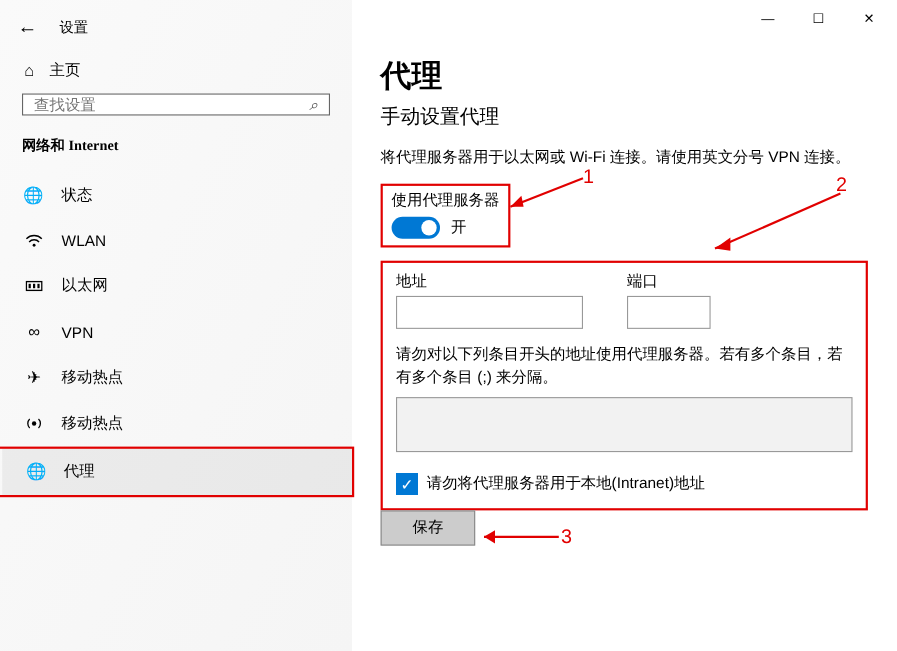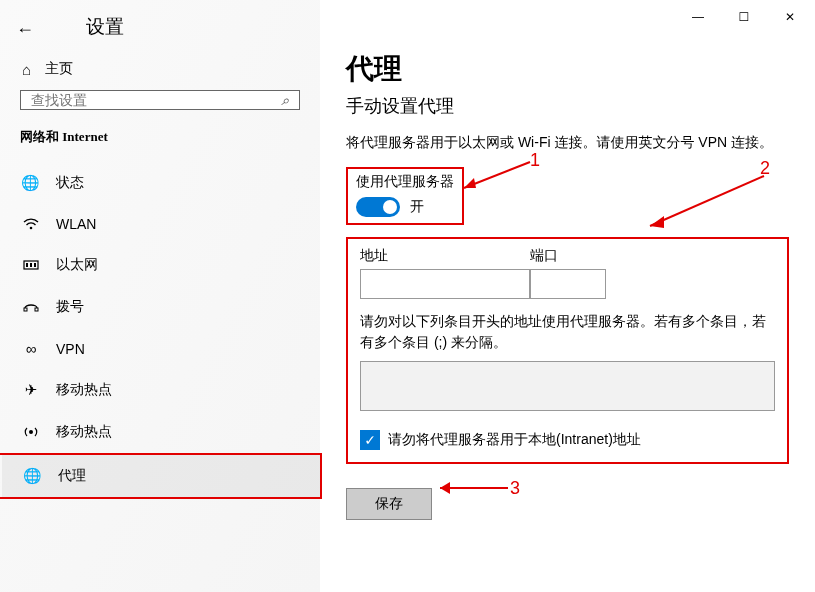--- a/index.html
+++ b/index.html
@@ -20,21 +20,21 @@
     padding-top: 8px;
     position: relative;
   }
   .titlebar-left {
     display: flex;
     align-items: center;
     padding: 6px 16px 12px 16px;
     gap: 20px;
   }
   .titlebar-left .back { font-size: 18px; }
-  .titlebar-left .title { font-size: 19px; margin-left: 32px; }
+  .titlebar-left .title { font-size: 13px; }
   .home-row {
     display: flex;
     align-items: center;
     gap: 14px;
     padding: 8px 22px 12px 22px;
   }
   .home-row .icon { font-size: 15px; }
   .search-box {
     margin: 0 20px 18px 20px;
     border: 1px solid #666;
@@ -114,21 +114,21 @@
   }
   .toggle .knob {
     position: absolute; right: 3px; top: 3px;
     width: 14px; height: 14px; border-radius: 50%; background: #fff;
   }
   .box2 {
     border: 2px solid #e10000;
     padding: 8px 12px 12px 12px;
     max-width: 446px;
   }
-  .field-row { display: flex; margin-bottom: 12px;}
+  .field-row { display: flex; gap: 40px; margin-bottom: 12px;}
   .field { display: flex; flex-direction: column; gap: 4px;}
   .field label { font-size: 14px; }
   .field input {
     border: 1px solid #999; height: 30px; padding: 0 6px;
     font-size: 14px; background: #fff;
   }
   .field.addr input { width: 170px; }
   .field.port input { width: 76px; }
   .blurred { color: transparent; text-shadow: 0 0 6px rgba(0,0,0,0.4); background:#f2f2f2;}
   .note { font-size: 14px; margin: 10px 0 8px 0; line-height: 1.5;}
@@ -138,21 +138,21 @@
     background:#f2f2f2;
     color: transparent; text-shadow: 0 0 6px rgba(0,0,0,0.4);
   }
   .check-row { display: flex; align-items: center; gap: 8px; margin-top: 16px;}
   .checkbox {
     width: 20px; height: 20px; background: #0078d4;
     display: flex; align-items: center; justify-content: center;
     color: #fff; font-size: 14px;
   }
   .save-btn {
-    margin-top: 24px; width: 86px; height: 32px;
+    margin-top: 0; width: 86px; height: 32px;
     background: #ccc; border: 1px solid #888;
     font-size: 14px;
   }
   
   .anno { position: absolute; color: #e10000; font-size: 18px; }
   .arrow {
     position: absolute; pointer-events: none;
   }
   .arrow svg line, .arrow svg path { stroke: #e10000; stroke-width: 2; fill: none; }
   .arrow svg polygon { fill: #e10000; }
@@ -193,30 +193,20 @@
       <div class="nav-item">
         <span class="icon">
             <svg width="16" height="14" viewBox="0 0 16 14">
               <rect x="1" y="3" width="14" height="8" fill="none" stroke="#000" stroke-width="1.2"></rect>
               <rect x="3" y="5" width="2" height="4" fill="#000"></rect>
               <rect x="7" y="5" width="2" height="4" fill="#000"></rect>
               <rect x="11" y="5" width="2" height="4" fill="#000"></rect>
             </svg>
           </span>
         <span>以太网</span>
-      </div>
-      <div class="nav-item">
-        <span class="icon">
-            <svg width="16" height="14" viewBox="0 0 16 14">
-              <path d="M2 8 A6 3 0 0 1 14 8" stroke="#000" fill="none" stroke-width="1.3"></path>
-              <rect x="1" y="8" width="3" height="3" fill="none" stroke="#000"></rect>
-              <rect x="12" y="8" width="3" height="3" fill="none" stroke="#000"></rect>
-            </svg>
-          </span>
-        <span>拨号</span>
       </div>
       <div class="nav-item">
         <span class="icon">∞</span>
         <span>VPN</span>
       </div>
       <div class="nav-item">
         <span class="icon">✈</span>
         <span>移动热点</span>
       </div>
       <div class="nav-item">

